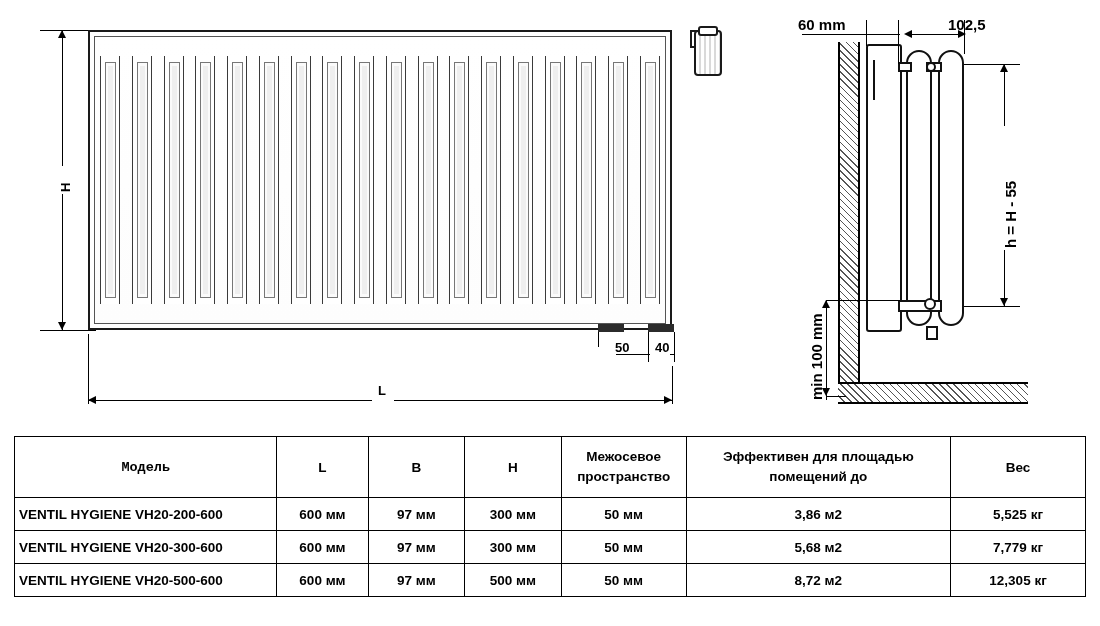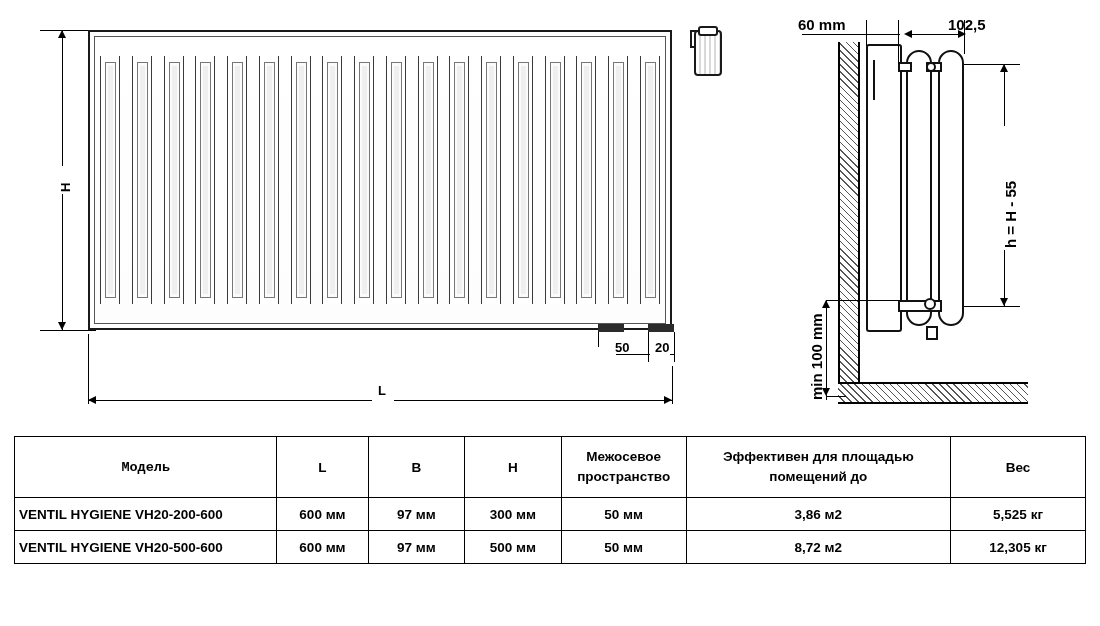--- a/index.html
+++ b/index.html
@@ -202,21 +202,21 @@
     <div class="conn c2"></div>
 
     <div class="dimline w1px" style="left:598px; top:332px; height:30px;"></div>
     <div class="dimline w1px" style="left:648px; top:332px; height:30px;"></div>
     <div class="dimline w1px" style="left:674px; top:332px; height:30px;"></div>
     <div class="dimline h1px" style="left:598px; top:354px; width:50px;"></div>
     <div class="dimline h1px" style="left:648px; top:354px; width:26px;"></div>
     <div class="abs" style="left:596px; top:347px; width:20px; height:16px; background:#fff;"></div>
     <div class="abs" style="left:650px; top:347px; width:20px; height:16px; background:#fff;"></div>
     <div class="lbl bold" style="left:615px; top:340px;">50</div>
-    <div class="lbl bold" style="left:655px; top:340px;">20</div>
+    <div class="lbl bold" style="left:655px; top:340px;">40</div>
 
     <div class="dimline w1px" style="left:88px; top:334px; height:70px;"></div>
     <div class="dimline w1px" style="left:672px; top:366px; height:38px;"></div>
     <div class="dimline h1px" style="left:88px; top:400px; width:584px;"></div>
     <div class="abs" style="left:88px; top:396px; width:0;height:0;border-top:4px solid transparent;border-bottom:4px solid transparent;border-right:8px solid #000;"></div>
     <div class="abs" style="left:664px; top:396px; width:0;height:0;border-top:4px solid transparent;border-bottom:4px solid transparent;border-left:8px solid #000;"></div>
     <div class="abs" style="left:372px; top:388px; width:22px; height:16px; background:#fff;"></div>
     <div class="lbl bold" style="left:378px; top:383px;">L</div>
   </div>
 
@@ -296,20 +296,29 @@
       <tr>
         <td class="model">VENTIL HYGIENE VH20-200-600</td>
         <td>600 мм</td>
         <td>97 мм</td>
         <td>300 мм</td>
         <td>50 мм</td>
         <td>3,86 м2</td>
         <td>5,525 кг</td>
       </tr>
       <tr>
+        <td class="model">VENTIL HYGIENE VH20-300-600</td>
+        <td>600 мм</td>
+        <td>97 мм</td>
+        <td>300 мм</td>
+        <td>50 мм</td>
+        <td>5,68 м2</td>
+        <td>7,779 кг</td>
+      </tr>
+      <tr>
         <td class="model">VENTIL HYGIENE VH20-500-600</td>
         <td>600 мм</td>
         <td>97 мм</td>
         <td>500 мм</td>
         <td>50 мм</td>
         <td>8,72 м2</td>
         <td>12,305 кг</td>
       </tr>
 
     </tbody>

